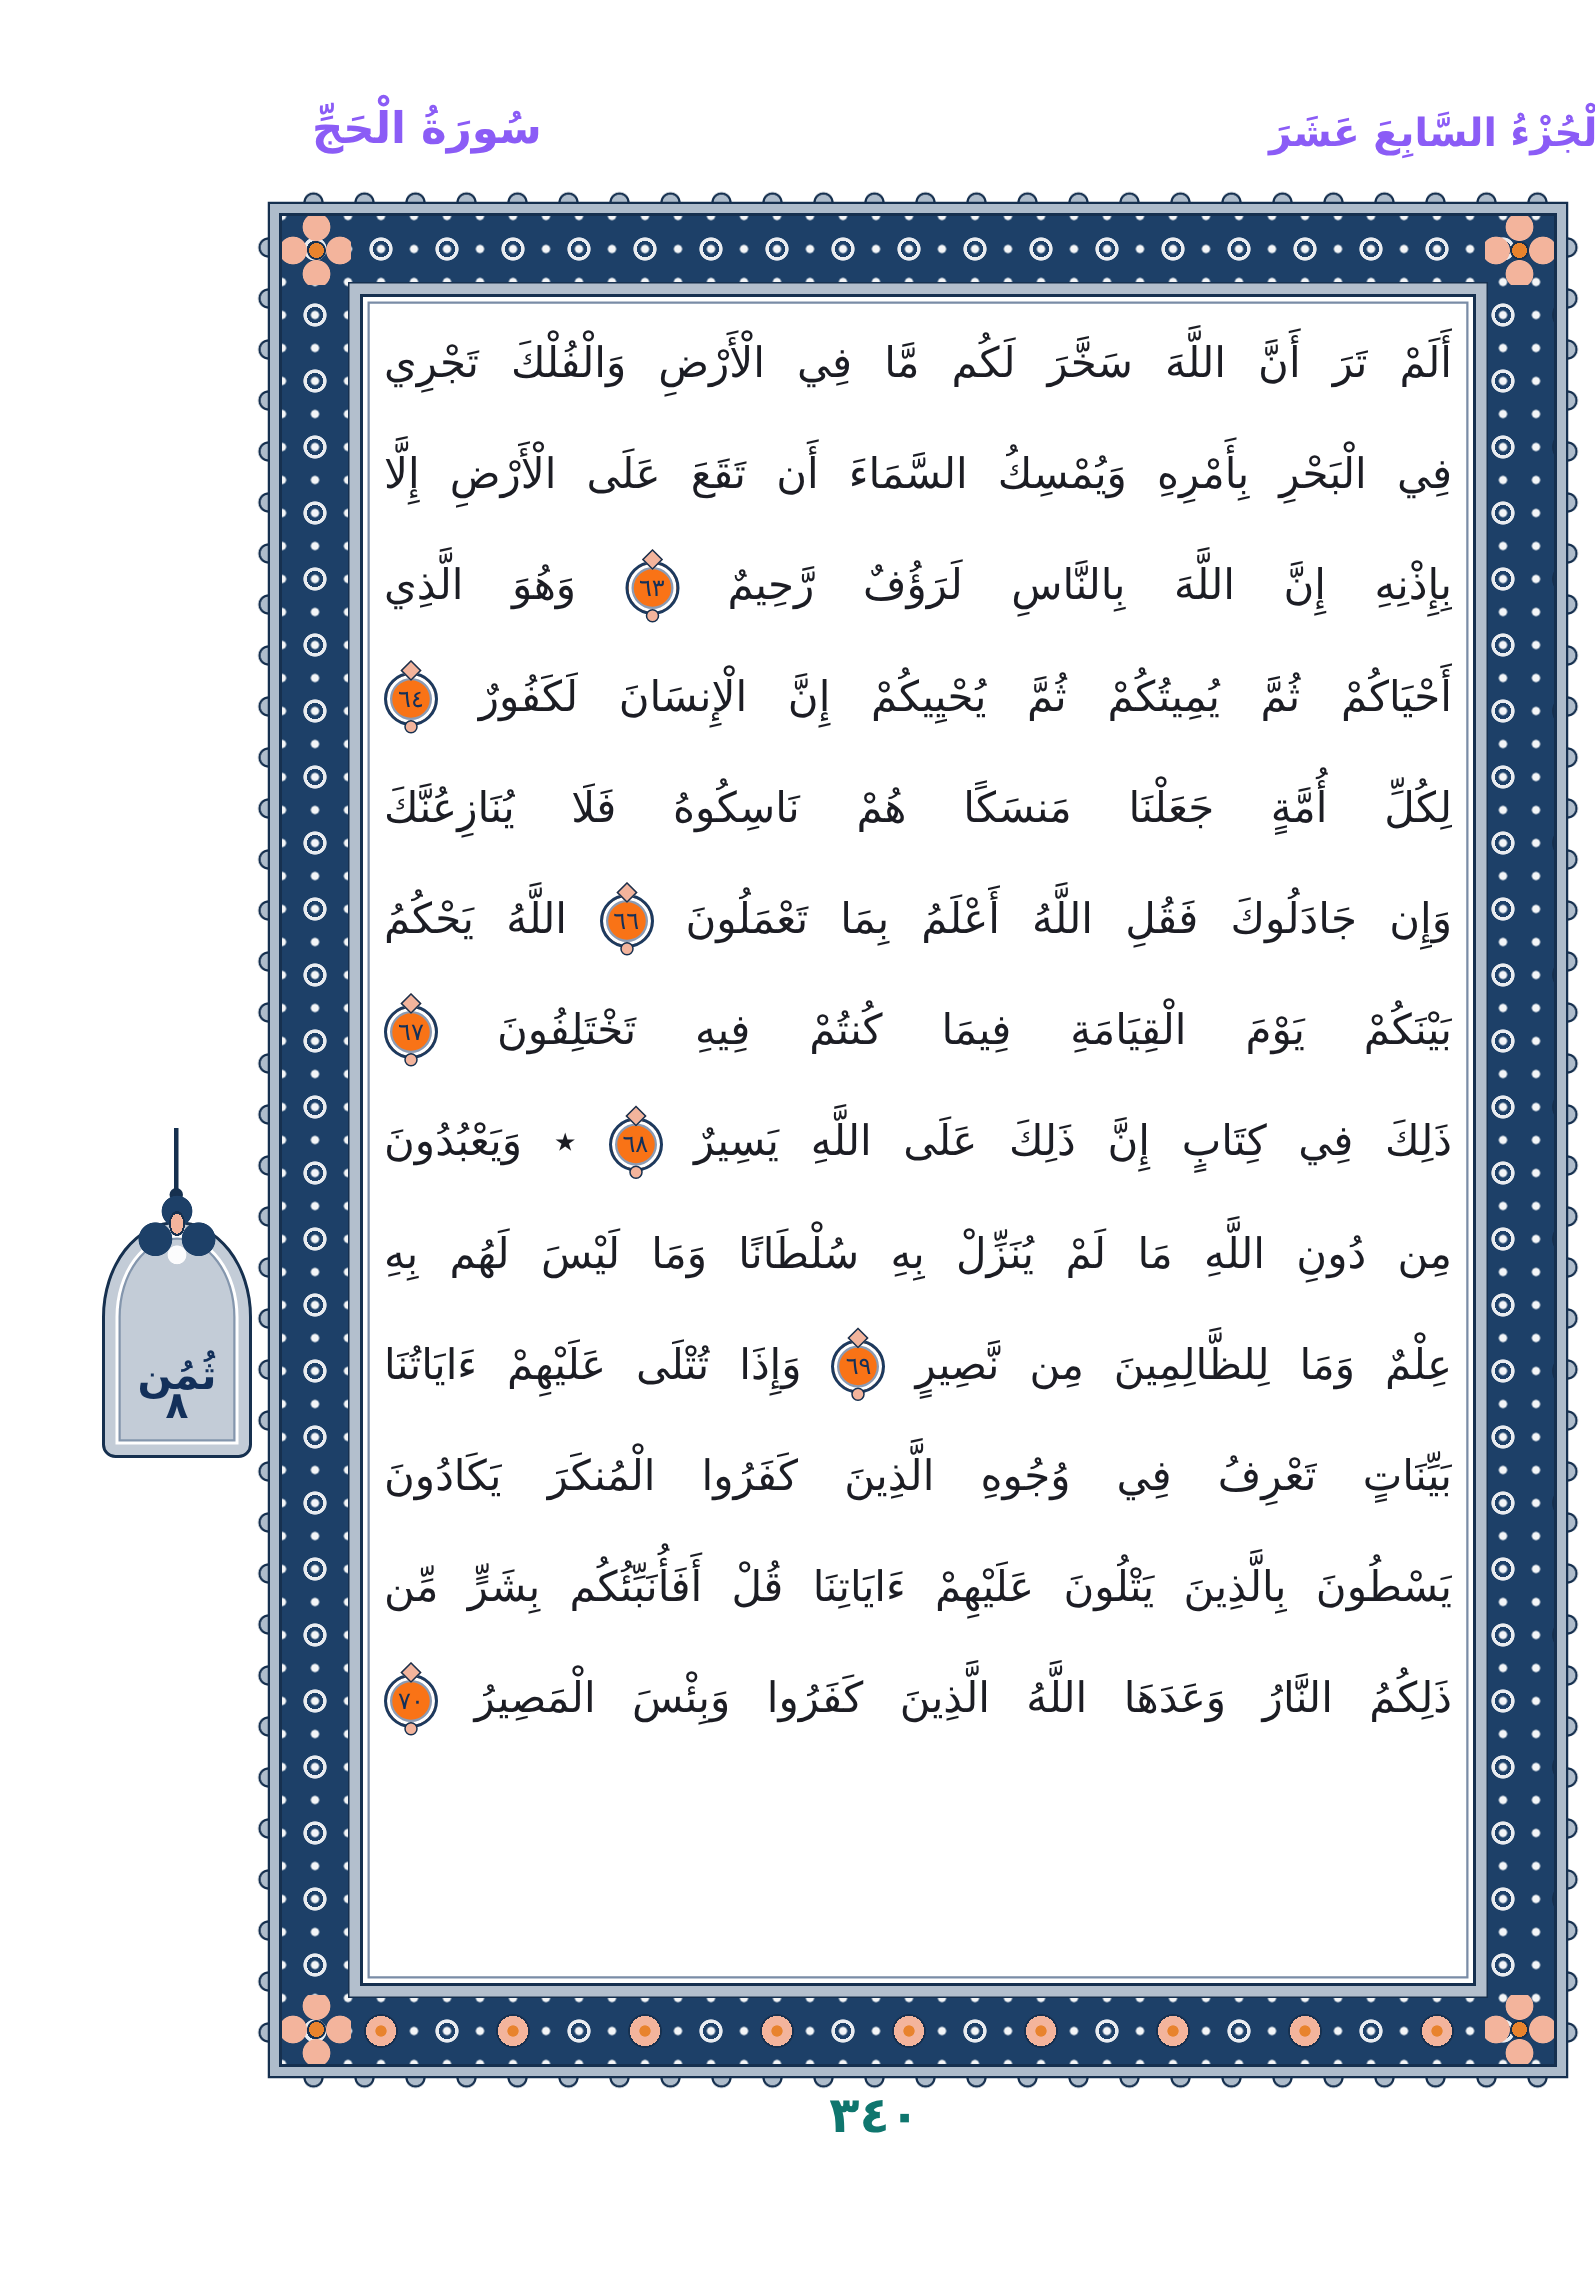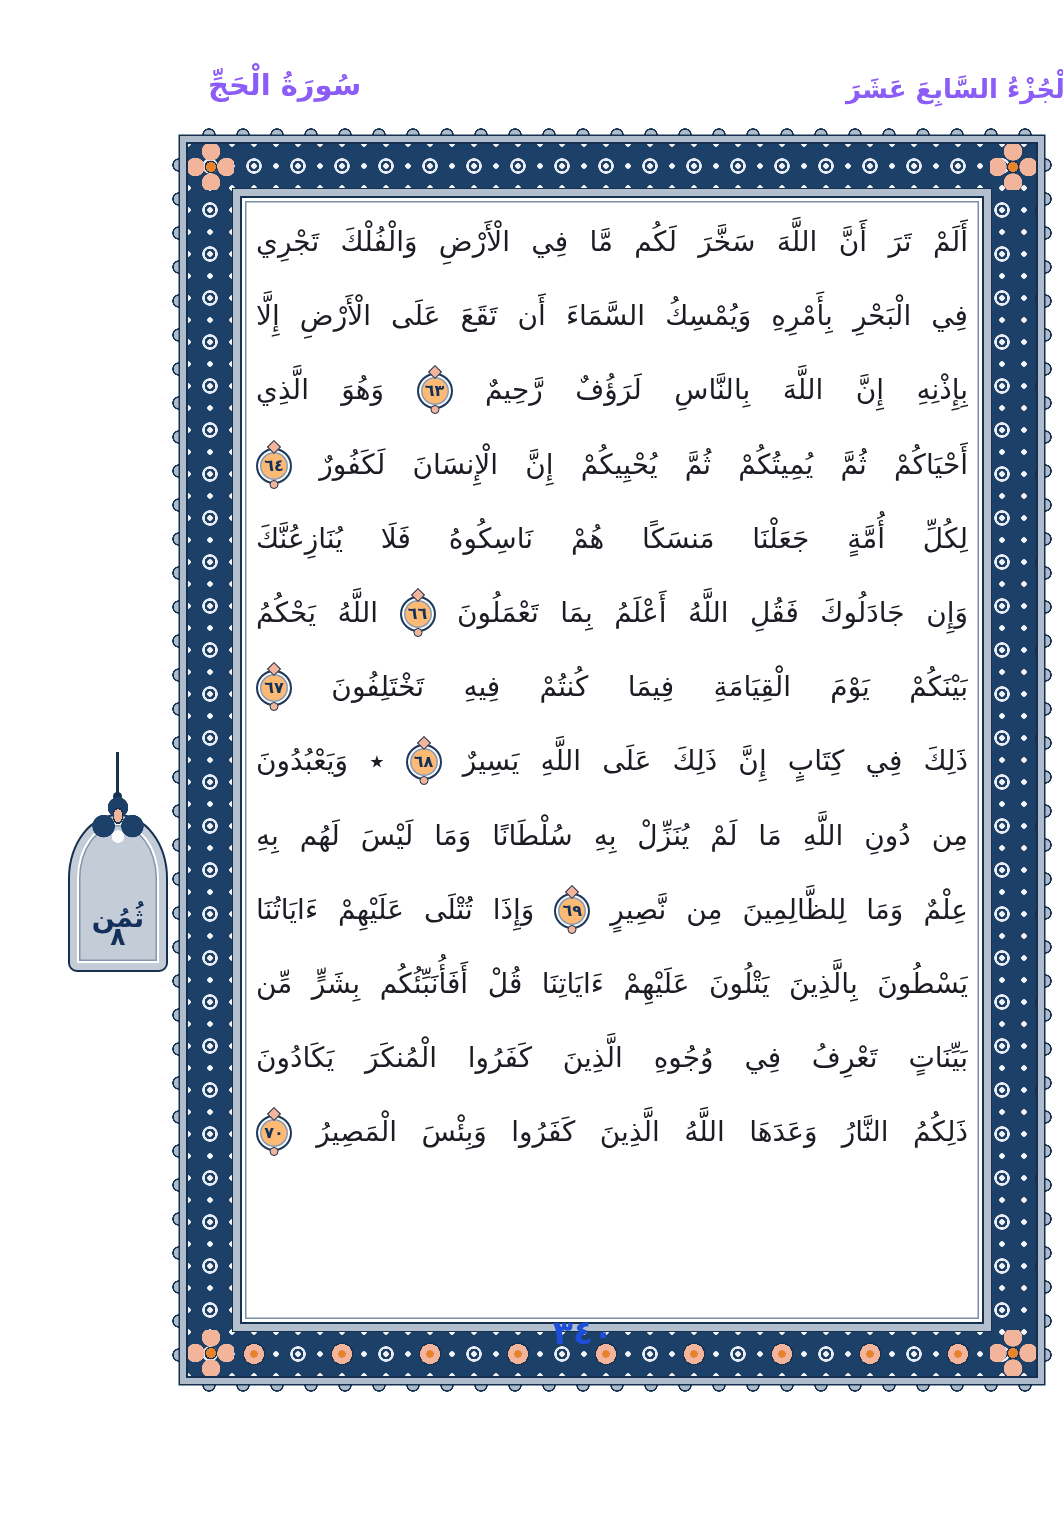--- a/index.html
+++ b/index.html
@@ -68,23 +68,23 @@
   
   .line{
     height:74.2px;line-height:74.2px;font-size:28px;color:#1c1d24;
     direction:rtl;text-align:justify;text-align-last:justify;
     overflow:hidden;white-space:nowrap;
   }
   .seg:empty{display:none;}
   .aya-num{
     position:relative;display:inline-flex;align-items:center;justify-content:center;
     width:36px;height:36px;border-radius:50%;box-sizing:border-box;
-    background:#fdba74;border:2px solid #1d3a5f;
+    background:#f97316;border:2px solid #1d3a5f;
     box-shadow:inset 0 0 0 2px #ffffff, inset 0 0 0 3.5px #8b9bb4;
-    font-size:16px;font-weight:bold;color:#13305a;vertical-align:middle;line-height:1;
+    font-size:16px;font-weight:normal;color:#13305a;vertical-align:middle;line-height:1;
   }
   .aya-num:empty{display:none;}
   .aya-num::before{
     content:"";position:absolute;top:-8px;left:50%;width:8px;height:8px;
     transform:translateX(-50%) rotate(45deg);
     background:#f3b49c;border:1px solid #16304f;
   }
   .aya-num::after{
     content:"";position:absolute;bottom:-7px;left:50%;width:7px;height:7px;
     transform:translateX(-50%);border-radius:50%;
@@ -109,22 +109,22 @@
       radial-gradient(circle at 26% 58%, #1d4068 0 11px, transparent 11.5px),
       radial-gradient(circle at 74% 58%, #1d4068 0 11px, transparent 11.5px),
       radial-gradient(circle at 50% 78%, rgba(255,255,255,.95) 0 6px, transparent 6.5px);
   }
   .thumn-label{position:absolute;left:0;top:128px;width:104px;text-align:center;
     font-size:27px;font-weight:bold;color:#13305a;line-height:1;margin-top:24px;}
   .thumn-num{position:absolute;left:0;top:172px;width:104px;text-align:center;
     font-size:25px;font-weight:bold;color:#13305a;line-height:1;}
 
   
-  .page-num{position:absolute;left:518px;top:1313px;width:130px;text-align:center;
-    font-size:33px;font-weight:bold;color:#1d4ed8;}
+  .page-num{position:absolute;left:518px;top:1390px;width:130px;text-align:center;
+    font-size:33px;font-weight:bold;color:#0f766e;}
 </style>
 </head>
 <body>
 
 <div class="page">
 
   <div class="hdr hdr-surah">سُورَةُ الْحَجِّ</div>
   <div class="hdr hdr-juz">الْجُزْءُ السَّابِعَ عَشَرَ</div>
 
   <div class="frame">
@@ -186,26 +186,26 @@
         <span class="seg">مِن دُونِ اللَّهِ مَا لَمْ يُنَزِّلْ بِهِ سُلْطَانًا وَمَا لَيْسَ لَهُم بِهِ</span>
         
         
       </div>
       <div class="line">
         <span class="seg">عِلْمٌ وَمَا لِلظَّالِمِينَ مِن نَّصِيرٍ</span>
         <span class="aya-num">٦٩</span>
         <span class="seg">وَإِذَا تُتْلَى عَلَيْهِمْ ءَايَاتُنَا</span>
       </div>
       <div class="line">
+        <span class="seg">بَيِّنَاتٍ تَعْرِفُ فِي وُجُوهِ الَّذِينَ كَفَرُوا الْمُنكَرَ يَكَادُونَ</span>
+        
+        
+      </div>
+      <div class="line">
         <span class="seg">يَسْطُونَ بِالَّذِينَ يَتْلُونَ عَلَيْهِمْ ءَايَاتِنَا قُلْ أَفَأُنَبِّئُكُم بِشَرٍّ مِّن</span>
-        
-        
-      </div>
-      <div class="line">
-        <span class="seg">بَيِّنَاتٍ تَعْرِفُ فِي وُجُوهِ الَّذِينَ كَفَرُوا الْمُنكَرَ يَكَادُونَ</span>
         
         
       </div>
       <div class="line">
         <span class="seg">ذَلِكُمُ النَّارُ وَعَدَهَا اللَّهُ الَّذِينَ كَفَرُوا وَبِئْسَ الْمَصِيرُ</span>
         <span class="aya-num">٧٠</span>
         
       </div>
     </div>
   </div>

